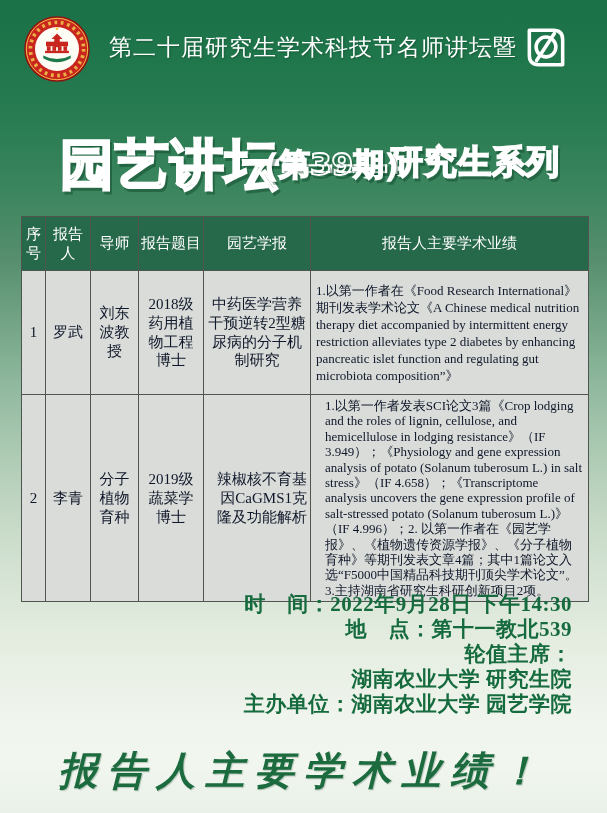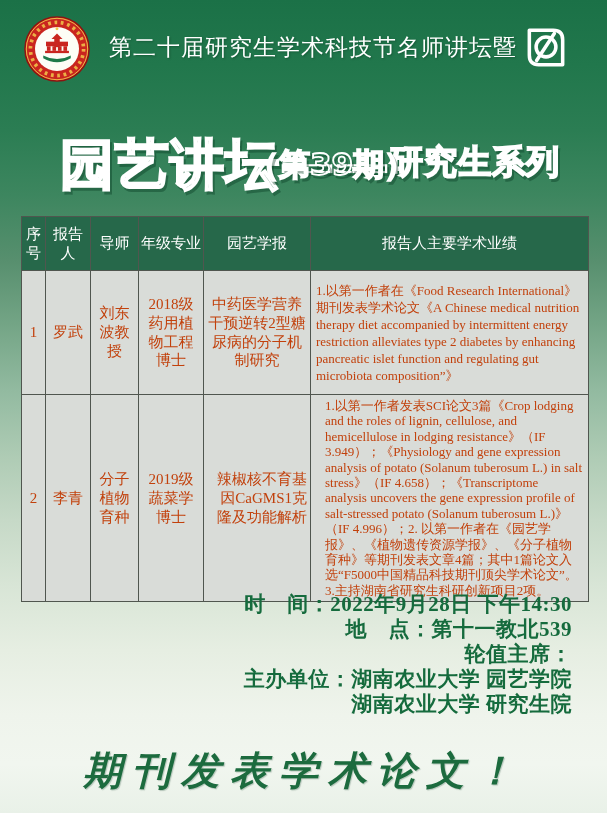--- a/index.html
+++ b/index.html
@@ -47,21 +47,21 @@
   .sched th, .sched td{
     border:1px solid #50564f; overflow:hidden;
     font-family:"Liberation Serif", serif;
   }
   .sched thead tr{height:54px;}
   .sched th{
     background:#26684a; color:#ffffff; font-weight:400;
     font-size:15px; text-align:center; padding:2px 1px; line-height:1.25;
   }
   .sched td{
-    background:#d9dcd8; color:#c2410c; font-size:15px;
+    background:#d9dcd8; color:#0f172a; font-size:15px;
     text-align:center; vertical-align:middle; padding:2px 3px; line-height:1.25;
   }
   .r1{height:124px;} .r2{height:191px;}
   td.ach{font-size:13px; text-align:left; padding:3px 5px;}
   td.ach1{line-height:17px;}
   td.ach2{line-height:15.4px;padding-left:14px;}
   td.al{text-align:right;}
   
   .footer{
     position:absolute; left:52px; top:592px; width:520px;
@@ -124,21 +124,21 @@
         <col style="width:48px">
       <col style="width:65px">
         <col style="width:107px">
         <col style="width:278px">
     </colgroup>
     <thead>
       <tr>
         <th>序号</th>
         <th>报告人</th>
         <th>导师</th>
-        <th>年级专业</th>
+        <th>报告题目</th>
         <th>园艺学报</th>
         <th>报告人主要学术业绩</th>
       </tr>
     </thead>
     <tbody>
       <tr class="r1">
         <td>1</td>
         <td>罗武</td>
         <td>刘东波教授</td>
         <td>2018级药用植物工程博士</td>
@@ -153,19 +153,19 @@
         <td class="al">辣椒核不育基因CaGMS1克隆及功能解析</td>
         <td class="ach ach2">1.以第一作者发表SCI论文3篇《Crop lodging and the roles of lignin, cellulose, and hemicellulose in lodging resistance》（IF 3.949）；《Physiology and gene expression analysis of potato (Solanum tuberosum L.) in salt stress》（IF 4.658）；《Transcriptome analysis uncovers the gene expression profile of salt-stressed potato (Solanum tuberosum L.)》（IF 4.996）；2. 以第一作者在《园艺学报》、《植物遗传资源学报》、《分子植物育种》等期刊发表文章4篇；其中1篇论文入选“F5000中国精品科技期刊顶尖学术论文”。3.主持湖南省研究生科研创新项目2项。</td>
       </tr>
     </tbody>
   </table>
 
   <div class="footer">
     <div>时　间：2022年9月28日 下午14:30</div>
     <div>地　点：第十一教北539</div>
     <div>轮值主席：</div>
+    <div>　　　　　湖南农业大学  研究生院</div>
     <div>主办单位：湖南农业大学  园艺学院</div>
-    <div>　　　　　湖南农业大学  研究生院</div>
   </div>
 
-  <div class="welcome">期刊发表学术论文！</div>
+  <div class="welcome">报告人主要学术业绩！</div>
 
 </div>
 
 </body></html>

